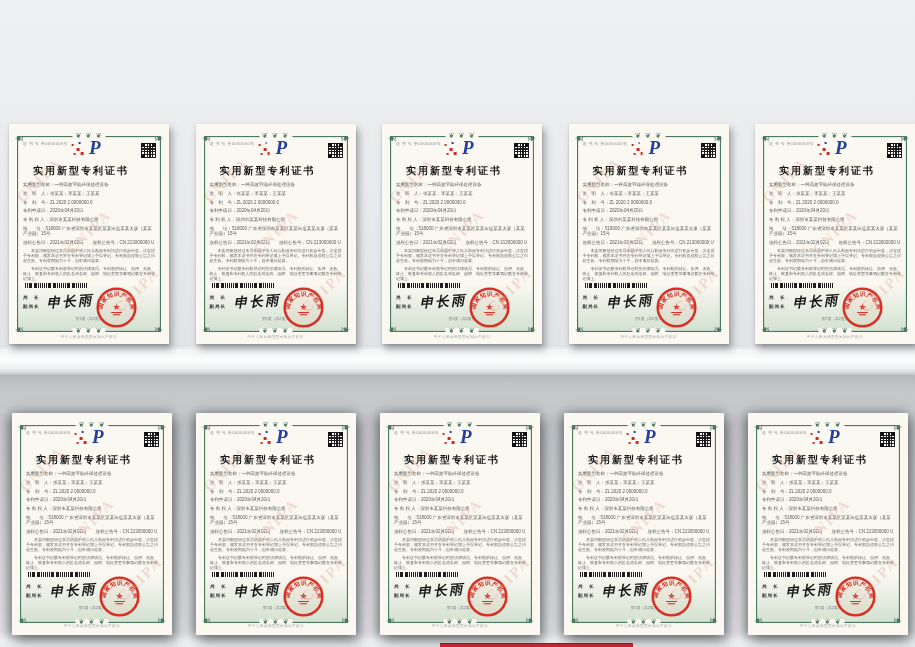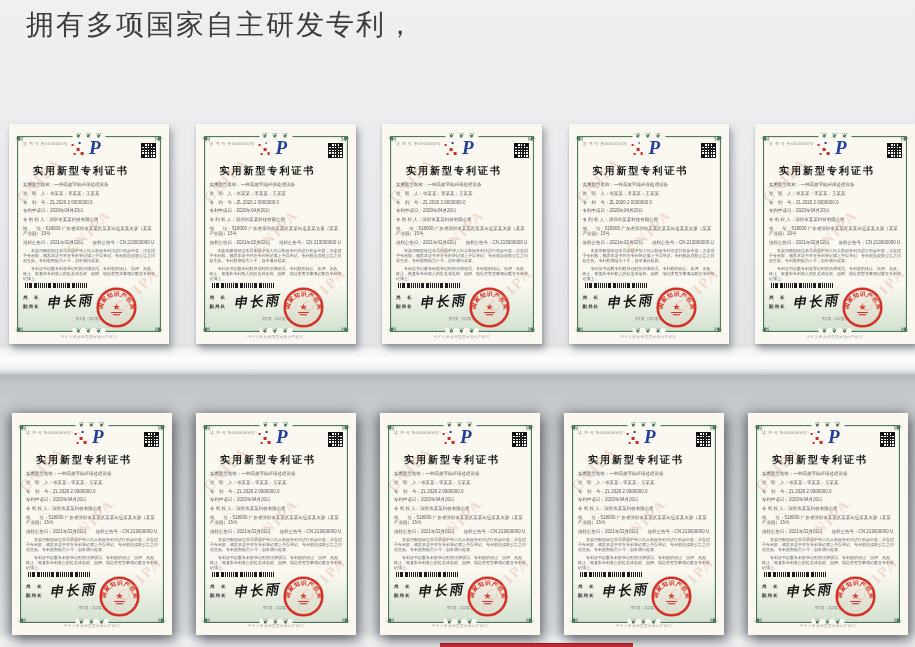--- a/index.html
+++ b/index.html
@@ -97,21 +97,20 @@
 <body>
 
 <div class="page">
   <div class="bg-top"></div>
   <div class="shelf1"></div>
   <div class="wall-mid"></div>
   <div class="bg-bottom"></div>
   <div class="shelf2"></div>
 
   <div class="heading">
-    <div>拥有多项国家自主研发专利，</div>
   </div>
 
   <div class="row" id="row1">
       <div class="cert" style="left: 9px;">
     <div class="green-zone"></div>
 
     <div class="border">
       <span class="orn orn-tl">❧</span>
       <span class="orn orn-tr">❧</span>
       <span class="orn orn-bl">❧</span>

